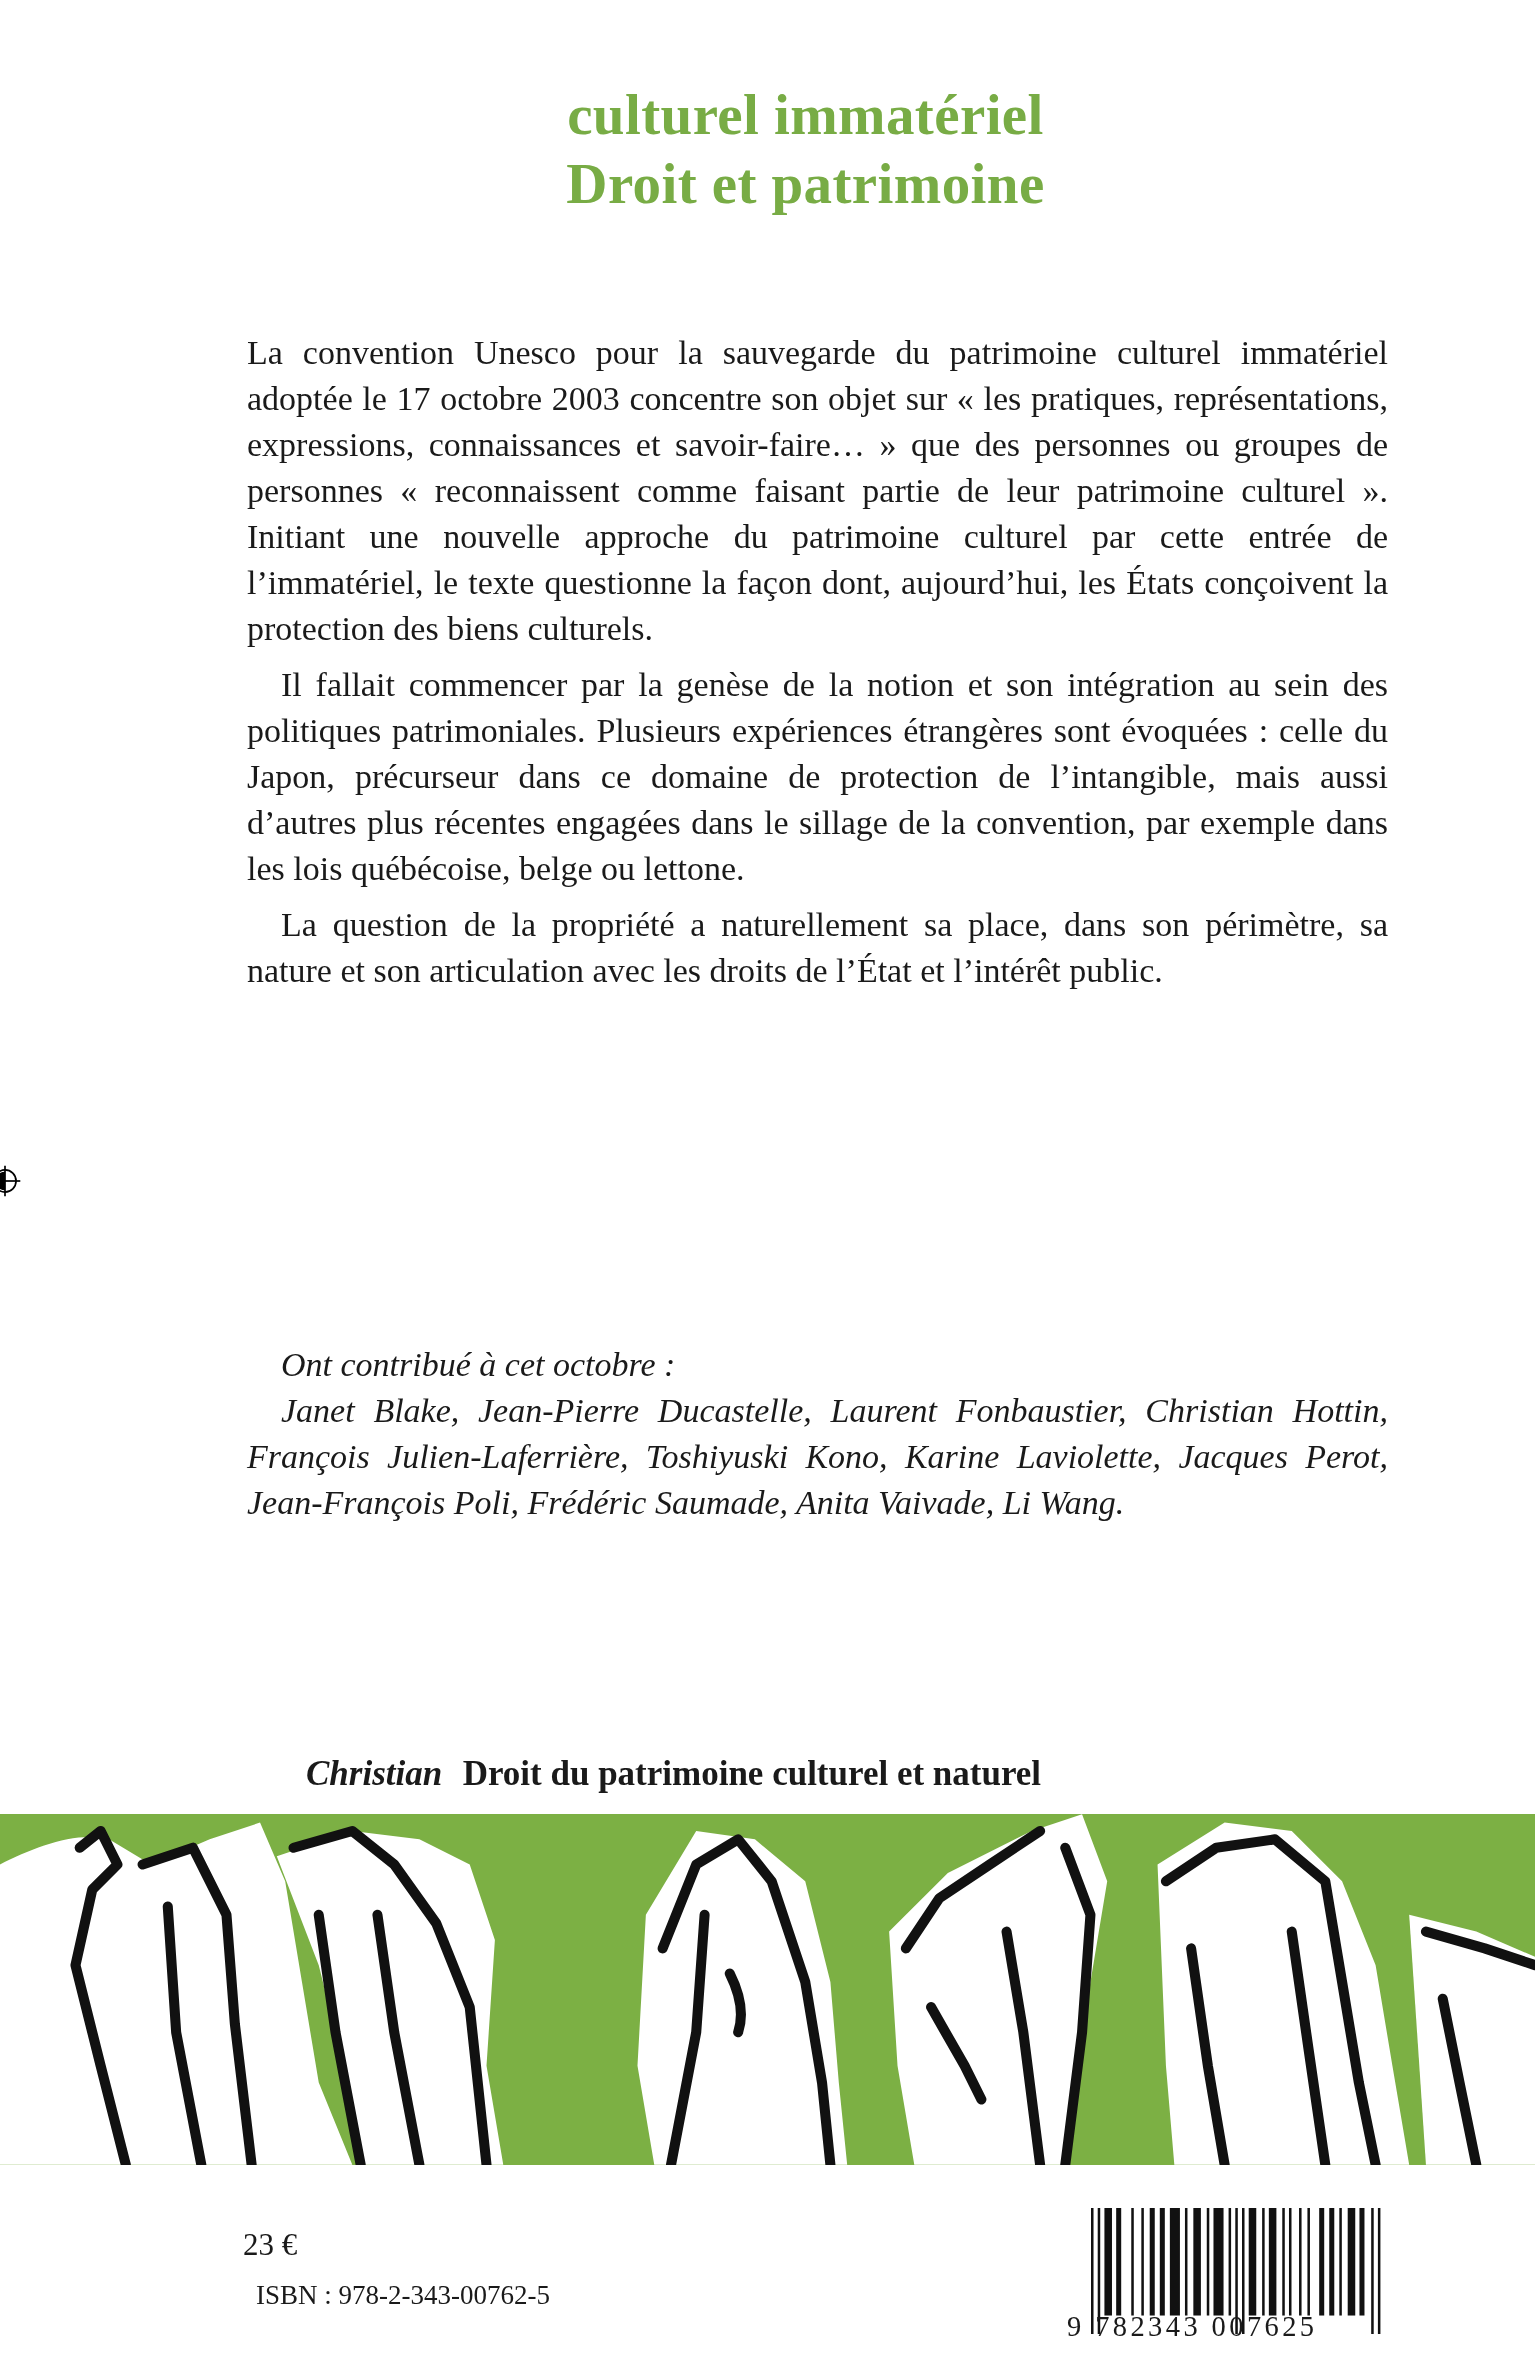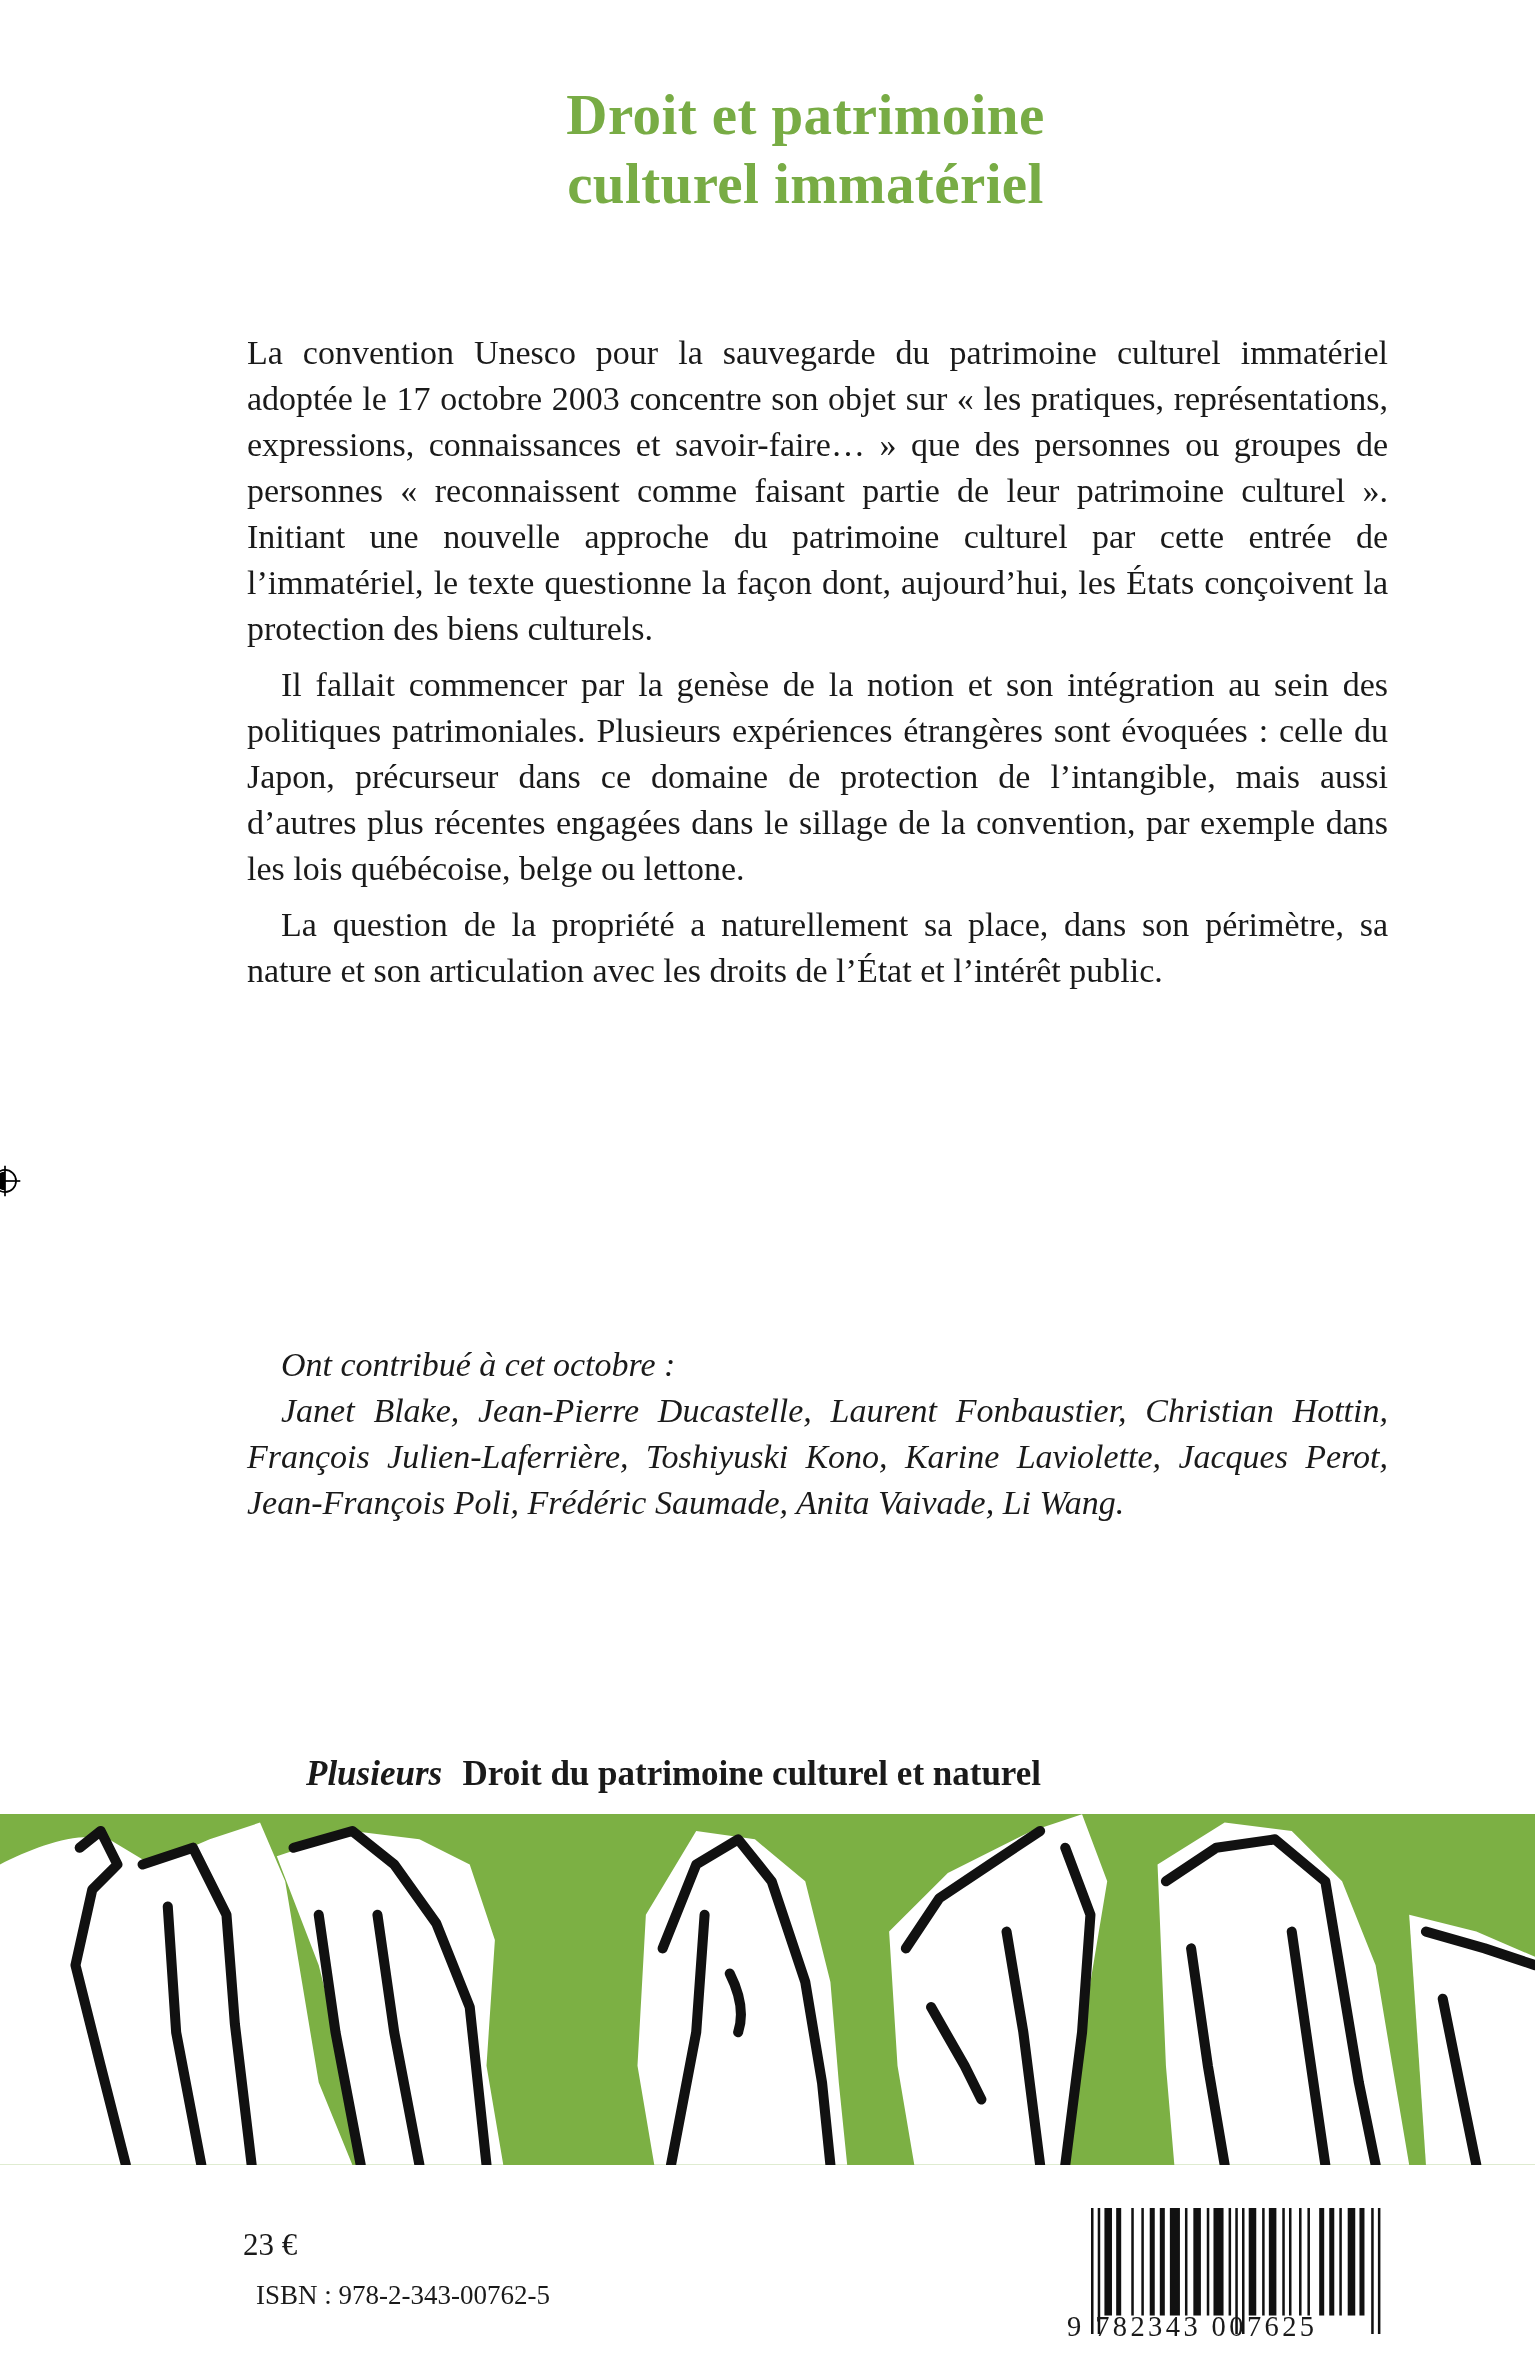--- a/index.html
+++ b/index.html
@@ -43,37 +43,37 @@
 <body>
 
 <svg class="reg-mark" viewBox="0 0 40 40">
   <circle cx="20" cy="20" r="13" fill="none" stroke="#000" stroke-width="2"></circle>
   <path d="M20 9 A11 11 0 0 0 20 31 Z" fill="#000"></path>
   <line x1="20" y1="2" x2="20" y2="38" stroke="#000" stroke-width="2"></line>
   <line x1="2" y1="20" x2="38" y2="20" stroke="#000" stroke-width="2"></line>
 </svg>
 
 <header class="title">
+  <div>culturel immatériel</div>
   <div>Droit et patrimoine</div>
-  <div>culturel immatériel</div>
 </header>
 
 <section class="body-text">
   <p>La convention Unesco pour la sauvegarde du patrimoine culturel immatériel adoptée le 17 octobre 2003 concentre son objet sur « les pratiques, représentations, expressions, connaissances et savoir-faire… » que des personnes ou groupes de personnes « reconnaissent comme faisant partie de leur patrimoine culturel ». Initiant une nouvelle approche du patrimoine culturel par cette entrée de l’immatériel, le texte questionne la façon dont, aujourd’hui, les États conçoivent la protection des biens culturels.</p>
   <p>Il fallait commencer par la genèse de la notion et son intégration au sein des politiques patrimoniales. Plusieurs expériences étrangères sont évoquées : celle du Japon, précurseur dans ce domaine de protection de l’intangible, mais aussi d’autres plus récentes engagées dans le sillage de la convention, par exemple dans les lois québécoise, belge ou lettone.</p>
   <p>La question de la propriété a naturellement sa place, dans son périmètre, sa nature et son articulation avec les droits de l’État et l’intérêt public.</p>
 </section>
 
 <section class="contrib">
   <p class="intro">Ont contribué à cet octobre :</p>
   <p class="names">Janet Blake, Jean-Pierre Ducastelle, Laurent Fonbaustier, Christian Hottin, François Julien-Laferrière, Toshiyuski Kono, Karine Laviolette, Jacques Perot, Jean-François Poli, Frédéric Saumade, Anita Vaivade, Li Wang.</p>
 </section>
 
 <div class="collection">
-  <span class="label">Plusieurs</span>
+  <span class="label">Christian</span>
   <span>Droit du patrimoine culturel et naturel</span>
 </div>
 
 <div class="illustration">
   <svg width="1535" height="351" viewBox="0 0 1830 418">
     <g fill="#ffffff">
       <path d="M0,60 C40,40 90,20 130,30 L180,60 L250,30 L310,10 L340,80 L360,200 L380,320 L420,418 L0,418 Z"></path>
       <path d="M330,50 L420,20 L500,30 L560,60 L590,150 L580,300 L600,418 L430,418 L410,300 L380,180 Z"></path>
       <path d="M770,120 L830,20 L900,30 L960,80 L990,200 L1000,320 L1010,418 L780,418 L760,300 Z"></path>
       <path d="M1060,140 L1130,70 L1230,20 L1290,0 L1320,80 L1300,200 L1280,330 L1270,418 L1090,418 L1070,300 Z"></path>

